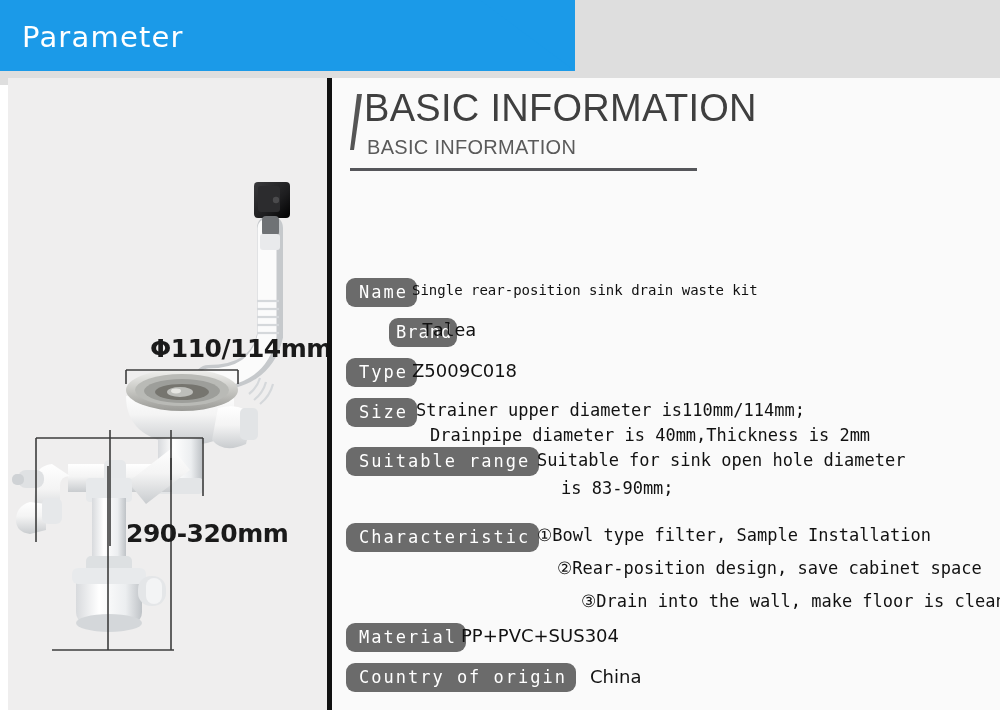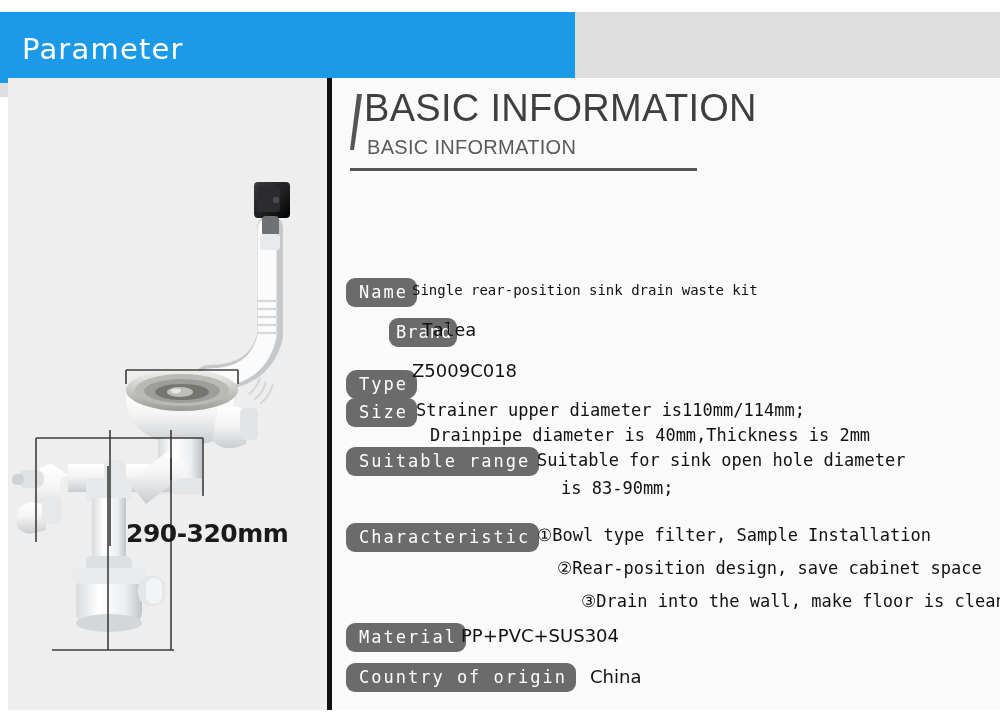--- a/index.html
+++ b/index.html
@@ -4,21 +4,21 @@
 <style>
   html,body{margin:0;padding:0;}
   body{
     width:1000px;height:724px;background:#ffffff;
     font-family:"Liberation Sans",sans-serif;
     overflow:hidden;position:relative;
   }
   #page{position:absolute;left:0;top:0;width:1000px;height:724px;background:#ffffff;}
 
   
-  .header{position:absolute;left:0;top:12px;width:1000px;height:85px;background:#dedede;overflow:hidden;}
+  .header{position:absolute;left:0;top:0;width:1000px;height:85px;background:#dedede;overflow:hidden;}
   .header-wedge{position:absolute;left:0;top:0;width:1000px;height:72px;}
   .header-title{
     position:absolute;left:22px;top:20px;
     font-size:29px;color:#ffffff;letter-spacing:1.2px;font-weight:400;
     font-family:"DejaVu Sans",sans-serif;
   }
 
   
   .left-panel{
     position:absolute;left:8px;top:78px;width:319px;height:632px;
@@ -57,21 +57,21 @@
     display:inline-block;color:#111111;
     font-family:"DejaVu Sans Mono","Liberation Mono",monospace;
     font-size:17px;line-height:22px;letter-spacing:0px;vertical-align:top;
     white-space:nowrap;
   }
 
   .r-name{position:absolute;left:14px;top:82px;}
   .v-name{position:absolute;left:80px;top:83px;font-size:14px;}
   .r-brand{position:absolute;left:14px;top:122px;margin-left:43px;}
   .v-brand{position:absolute;left:90px;top:123px;font-size:18px;}
-  .r-type{position:absolute;left:14px;top:174px;border-radius:11px;}
+  .r-type{position:absolute;left:14px;top:162px;}
   .v-type{position:absolute;left:80px;top:164px;font-size:18px;font-family:"DejaVu Sans",sans-serif;}
   .r-size{position:absolute;left:14px;top:202px;}
   .v-size1{position:absolute;left:84px;top:203px;font-size:17px;}
   .v-size2{position:absolute;left:98px;top:228px;font-size:17px;}
   .r-suit{position:absolute;left:14px;top:251px;}
   .v-suit1{position:absolute;left:205px;top:253px;font-size:17px;}
   .v-suit2{position:absolute;left:229px;top:281px;font-size:17px;}
   .r-char{position:absolute;left:14px;top:327px;}
   .v-char1{position:absolute;left:205px;top:328px;font-size:17px;}
   .v-char2{position:absolute;left:225px;top:361px;font-size:17px;}
@@ -218,20 +218,21 @@
       </g>
       <g stroke="#3c3c3c" stroke-width="1.6" fill="none">
         <path d="M102 352 v116"></path>
         <path d="M100 388 v184"></path>
         <path d="M163 352 v50"></path>
         <path d="M163 380 v192"></path>
         <path d="M44 572 h122"></path>
       </g>
     </svg>
 
+    <div class="dim-label dim-dia">Φ110/114mm</div>
     <div class="dim-label dim-h">290-320mm</div>
   </div>
 
   <div class="divider"></div>
 
   <div class="right-panel">
 
     <svg class="sec-accent" viewBox="0 0 14 56">
       <polygon points="9,0 14,0 6,56 2,56" fill="#555555"></polygon>
     </svg>

